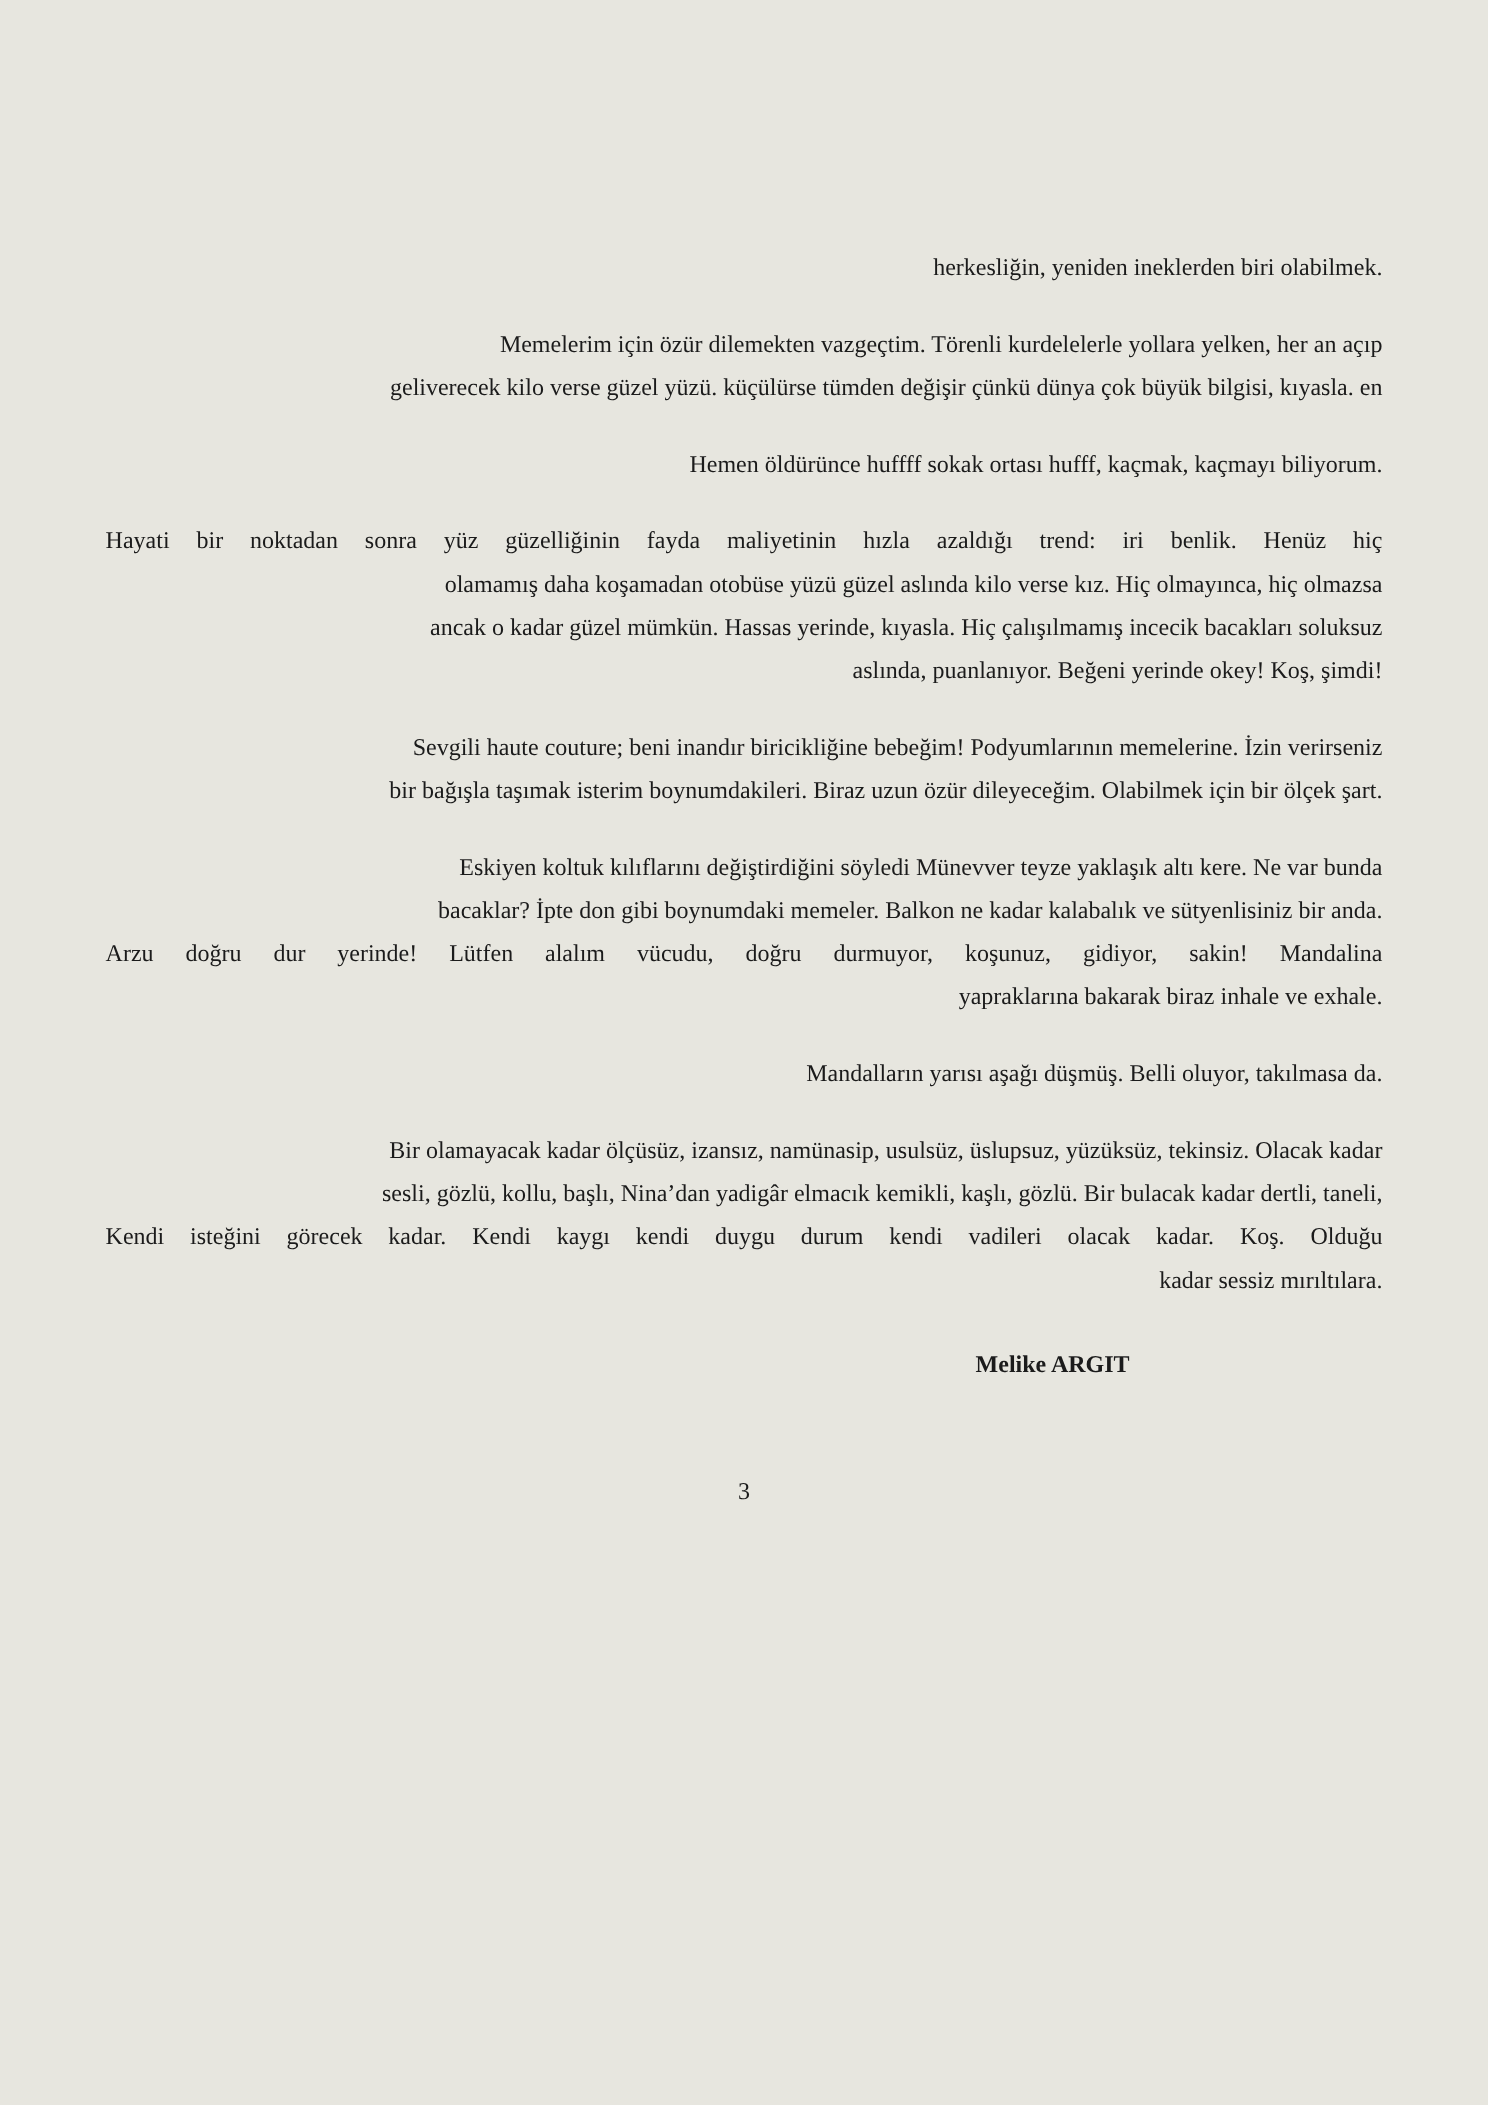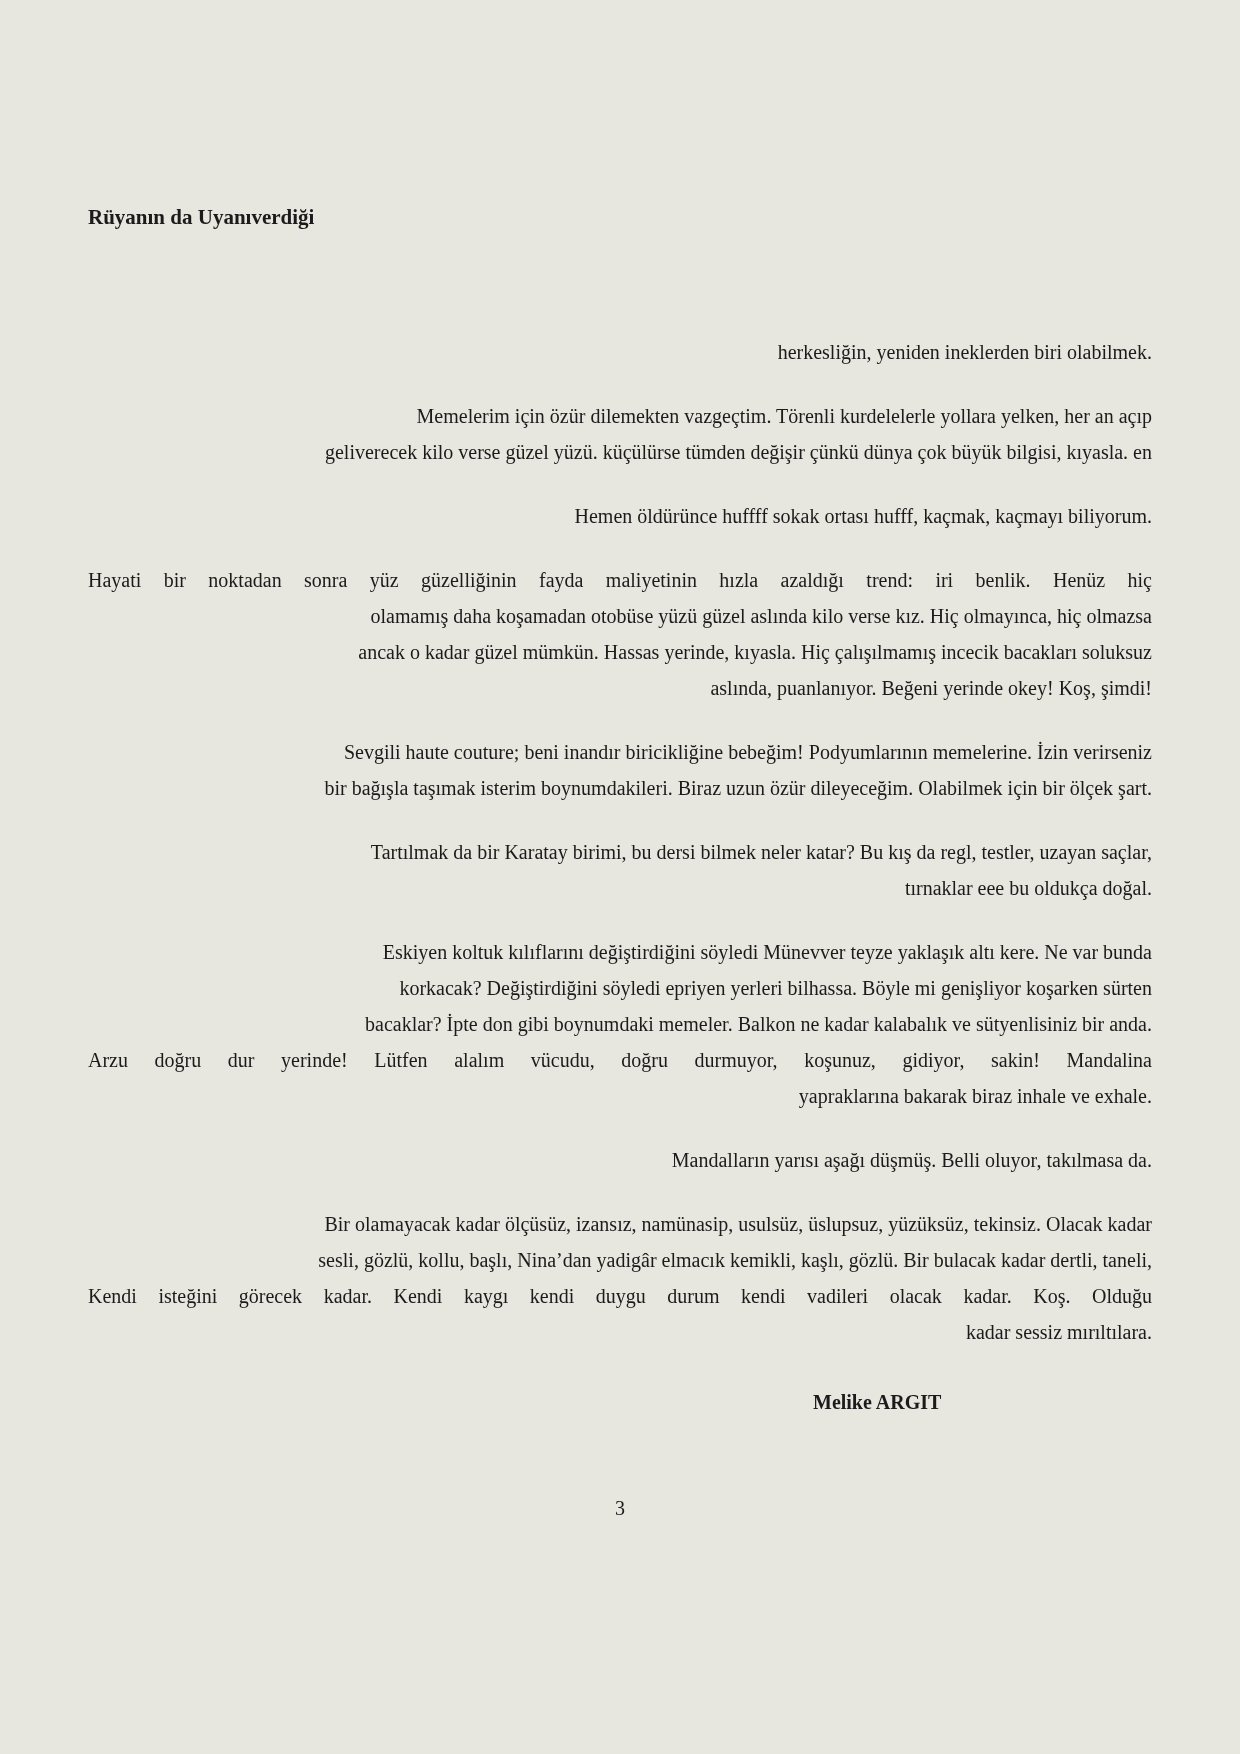--- a/index.html
+++ b/index.html
@@ -45,21 +45,20 @@
   .pagenum {
     line-height: 36px;
     margin-top: 70px;
     text-align: center;
   }
 </style>
 </head>
 <body>
 
 <div class="page">
-  <h1 class="title">Rüyanın da Uyanıverdiği</h1>
   <div class="body-text" id="paragraphs">
       <div class="para">
         <div class="line">herkesliğin, yeniden ineklerden biri olabilmek.</div>
       </div>
       <div class="para">
         <div class="line">Memelerim için özür dilemekten vazgeçtim. Törenli kurdelelerle yollara yelken, her an açıp</div>
         <div class="line">geliverecek kilo verse güzel yüzü. küçülürse tümden değişir çünkü dünya çok büyük bilgisi, kıyasla. en</div>
       </div>
       <div class="para">
         <div class="line">Hemen öldürünce huffff sokak ortası hufff, kaçmak, kaçmayı biliyorum.</div>
@@ -68,26 +67,21 @@
         <div class="line stretch">Hayati bir noktadan sonra yüz güzelliğinin fayda maliyetinin hızla azaldığı trend: iri benlik. Henüz hiç</div>
         <div class="line">olamamış daha koşamadan otobüse yüzü güzel aslında kilo verse kız. Hiç olmayınca, hiç olmazsa</div>
         <div class="line">ancak o kadar güzel mümkün. Hassas yerinde, kıyasla. Hiç çalışılmamış incecik bacakları soluksuz</div>
         <div class="line">aslında, puanlanıyor. Beğeni yerinde okey! Koş, şimdi!</div>
       </div>
       <div class="para">
         <div class="line">Sevgili haute couture; beni inandır biricikliğine bebeğim! Podyumlarının memelerine. İzin verirseniz</div>
         <div class="line">bir bağışla taşımak isterim boynumdakileri. Biraz uzun özür dileyeceğim. Olabilmek için bir ölçek şart.</div>
       </div>
       <div class="para">
-        <div class="line">Tartılmak da bir Karatay birimi, bu dersi bilmek neler katar? Bu kış da regl, testler, uzayan saçlar,</div>
-        <div class="line">tırnaklar eee bu oldukça doğal.</div>
-      </div>
-      <div class="para">
         <div class="line">Eskiyen koltuk kılıflarını değiştirdiğini söyledi Münevver teyze yaklaşık altı kere. Ne var bunda</div>
-        <div class="line">korkacak? Değiştirdiğini söyledi epriyen yerleri bilhassa. Böyle mi genişliyor koşarken sürten</div>
         <div class="line">bacaklar? İpte don gibi boynumdaki memeler. Balkon ne kadar kalabalık ve sütyenlisiniz bir anda.</div>
         <div class="line stretch">Arzu doğru dur yerinde! Lütfen alalım vücudu, doğru durmuyor, koşunuz, gidiyor, sakin! Mandalina</div>
         <div class="line">yapraklarına bakarak biraz inhale ve exhale.</div>
       </div>
       <div class="para">
         <div class="line">Mandalların yarısı aşağı düşmüş. Belli oluyor, takılmasa da.</div>
       </div>
       <div class="para">
         <div class="line">Bir olamayacak kadar ölçüsüz, izansız, namünasip, usulsüz, üslupsuz, yüzüksüz, tekinsiz. Olacak kadar</div>
         <div class="line">sesli, gözlü, kollu, başlı, Nina’dan yadigâr elmacık kemikli, kaşlı, gözlü. Bir bulacak kadar dertli, taneli,</div>

